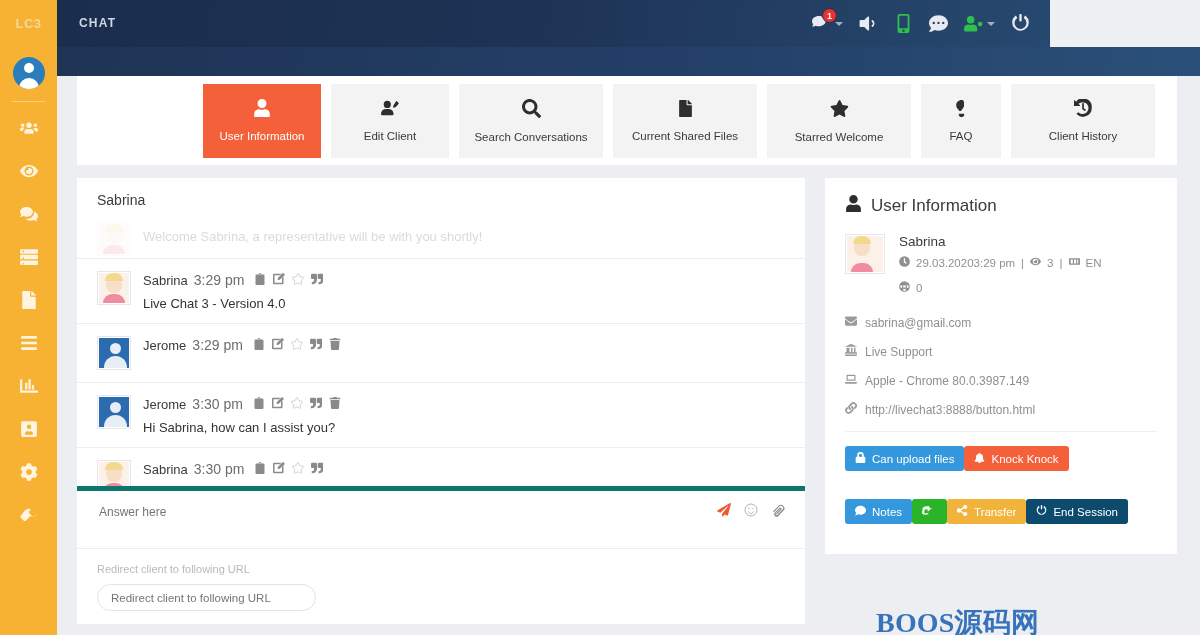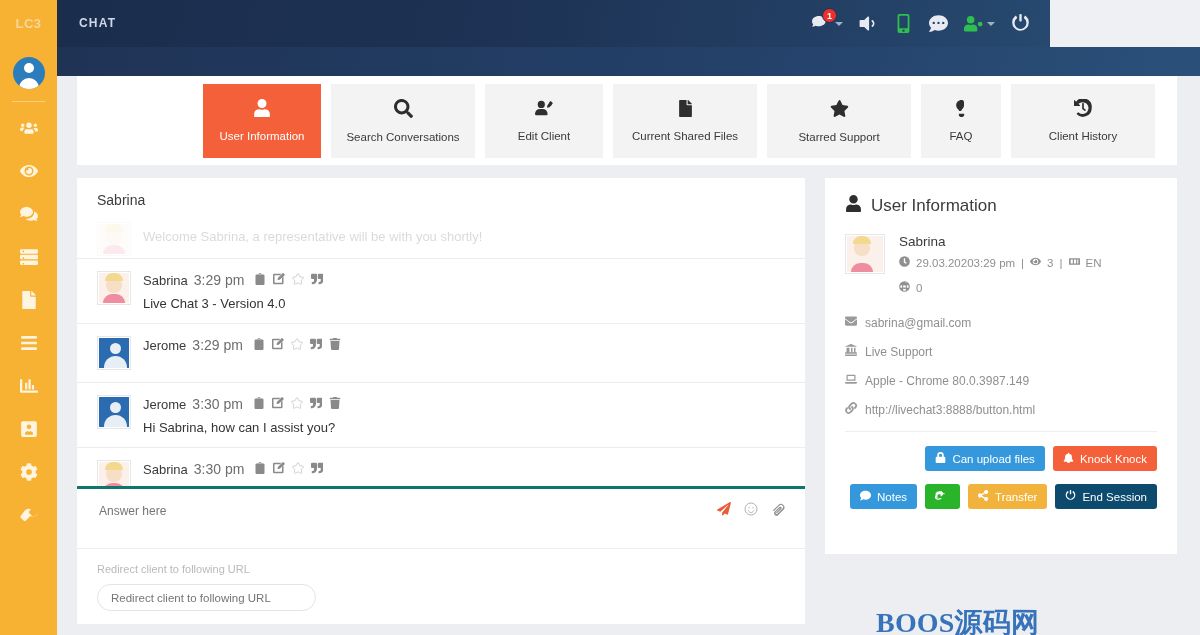--- a/index.html
+++ b/index.html
@@ -135,21 +135,21 @@
   .msg-body { flex: 1; min-width: 0; }
   .msg-head { display: flex; align-items: center; gap: 6px; }
   .msg-name { font-size: 13px; color: #3a3a3a; }
   .msg-time { font-size: 14px; color: #6d6d6d; }
   .msg-actions { display: flex; align-items: center; gap: 7px; margin-left: 4px; }
   .msg-actions svg { width: 12px; height: 12px; fill: #8a8a8a; cursor: pointer; }
   .msg-actions .star svg { fill: none; stroke: #c9c9c9; stroke-width: 40; }
   .msg-text { font-size: 13px; color: #333; margin-top: 7px; }
 
   .answer-row {
-    border-top: 3px solid #0f766e; height: 46px; display: flex; align-items: center;
+    border-top: 5px solid #0f766e; height: 46px; display: flex; align-items: center;
     padding: 0 20px; justify-content: space-between;
   }
   .answer-input {
     border: none; outline: none; font-size: 12px; color: #b5b5b5;
     font-family: "Liberation Sans", sans-serif; flex: 1; background: transparent;
   }
   .answer-icons { display: flex; align-items: center; gap: 13px; }
   .answer-icons svg { width: 14px; height: 14px; cursor: pointer; }
 
   .redirect-box { padding: 14px 20px 0 20px; border-top: 1px solid #ededed; margin-top: 16px; }
@@ -171,21 +171,21 @@
   .info-user { display: flex; gap: 14px; }
   .info-ava { width: 40px; height: 40px; flex: 0 0 40px; border: 1px solid #e7e7e7; padding: 1px; background: #fff; }
   .info-name { font-size: 13.5px; color: #3a3a3a; margin-bottom: 7px; }
   .info-line { font-size: 11.5px; color: #8f8f8f; display: flex; align-items: center; gap: 6px; margin-bottom: 12px; }
   .info-line svg { width: 11px; height: 11px; fill: #8f8f8f; flex: 0 0 11px; }
   .info-rows { margin-top: 9px; }
   .info-row { font-size: 12px; color: #8f8f8f; display: flex; align-items: center; gap: 8px; margin-bottom: 14px; }
   .info-row svg { width: 12px; height: 12px; fill: #9a9a9a; flex: 0 0 12px; }
   .info-divider { border-top: 1px solid #eeeeee; margin: 6px 0 14px 0; }
 
-  .btn-row { display: flex; gap: 8px; margin-bottom: 13px; justify-content: flex-end; }
+  .btn-row { display: flex; margin-bottom: 28px; }
   .btn {
     border: none; border-radius: 3px; color: #fff; font-size: 11.5px;
     padding: 6px 10px; display: inline-flex; align-items: center; gap: 6px;
     cursor: pointer; font-family: "Liberation Sans", sans-serif; white-space: nowrap;
   }
   .btn svg { width: 11px; height: 11px; fill: #fff; }
   .btn.blue { background: #3598dc; }
   .btn.orange { background: #f4603a; }
   .btn.green2 { background: #2ab42a; padding: 6px 9px; }
   .btn.amber { background: #f2b33d; }
@@ -336,54 +336,54 @@
 
       <div class="tab active">
         <span>
           <svg width="18" height="18" viewBox="0 0 448 512">
               <path d="M224 256a128 128 0 1 0 0-256 128 128 0 0 0 0 256zm89 32h-17a174 174 0 0 1-144 0h-17A152 152 0 0 0 0 440v40a48 48 0 0 0 48 48h352a48 48 0 0 0 48-48v-40a152 152 0 0 0-135-152z"></path>
             </svg>
         </span>
         <span class="tab-label">User Information</span>
       </div>
 
+      <div class="tab">
+        <span>
+          <svg width="18" height="18" viewBox="0 0 640 512">
+              <path d="M224 256a128 128 0 1 0 0-256 128 128 0 0 0 0 256zm-45 32A179 179 0 0 0 0 467a45 45 0 0 0 45 45h358a45 45 0 0 0 45-45 179 179 0 0 0-179-179h-90zM622 66l-45-45a30 30 0 0 0-43 0l-30 30 88 88 30-30a30 30 0 0 0 0-43zM444 156a15 15 0 0 0-4 8l-14 82 82-14a15 15 0 0 0 8-4l88-88-88-88-72 104z"></path>
+            </svg>
+        </span>
+        <span class="tab-label">Edit Client</span>
+      </div>
+
       <div class="tab wide">
         <span>
           <svg width="19" height="19" viewBox="0 0 512 512">
               <path d="M505 442L405 342a24 24 0 0 0-17-7h-16a208 208 0 1 0-36 36v16c0 7 3 13 7 17l100 100a24 24 0 0 0 34 0l28-28a24 24 0 0 0 0-34zM208 336a128 128 0 1 1 0-256 128 128 0 0 1 0 256z"></path>
             </svg>
         </span>
         <span class="tab-label">Search Conversations</span>
       </div>
 
-      <div class="tab">
-        <span>
-          <svg width="18" height="18" viewBox="0 0 640 512">
-              <path d="M224 256a128 128 0 1 0 0-256 128 128 0 0 0 0 256zm-45 32A179 179 0 0 0 0 467a45 45 0 0 0 45 45h358a45 45 0 0 0 45-45 179 179 0 0 0-179-179h-90zM622 66l-45-45a30 30 0 0 0-43 0l-30 30 88 88 30-30a30 30 0 0 0 0-43zM444 156a15 15 0 0 0-4 8l-14 82 82-14a15 15 0 0 0 8-4l88-88-88-88-72 104z"></path>
-            </svg>
-        </span>
-        <span class="tab-label">Edit Client</span>
-      </div>
-
       <div class="tab wide">
         <span>
           <svg width="17" height="17" viewBox="0 0 384 512">
               <path d="M224 136V0H24A24 24 0 0 0 0 24v464a24 24 0 0 0 24 24h336a24 24 0 0 0 24-24V160H248a24 24 0 0 1-24-24zm160-14v6h-128V0h6c6 0 13 3 17 7l98 98c4 4 7 11 7 17z"></path>
             </svg>
         </span>
         <span class="tab-label">Current Shared Files</span>
       </div>
 
       <div class="tab wide">
         <span>
           <svg width="19" height="19" viewBox="0 0 576 512">
               <path d="M259 18L194 150 48 171c-26 4-37 36-18 55l106 103-25 145c-5 26 23 46 46 34l130-69 130 69c23 12 51-8 46-34l-25-145 106-103c19-19 8-51-18-55l-146-21L317 18a29 29 0 0 0-52 0z"></path>
             </svg>
         </span>
-        <span class="tab-label">Starred Support</span>
+        <span class="tab-label">Starred Welcome</span>
       </div>
 
       <div class="tab narrow">
         <span>
           <svg width="17" height="17" viewBox="0 0 352 512">
               <path d="M96 448c0 9 2 17 7 24l17 26c6 9 15 14 26 14h60c11 0 20-5 26-14l17-26c5-7 7-15 7-24v-32H96v32zM176 0C87 0 16 71 16 160c0 44 18 84 48 113 13 13 34 37 42 57v1h60v-1c0-7 3-19 14-32 10-13 24-27 36-43 22-22 36-53 36-95C252 71 265 0 176 0z"></path>
             </svg>
         </span>
         <span class="tab-label">FAQ</span>
       </div>

